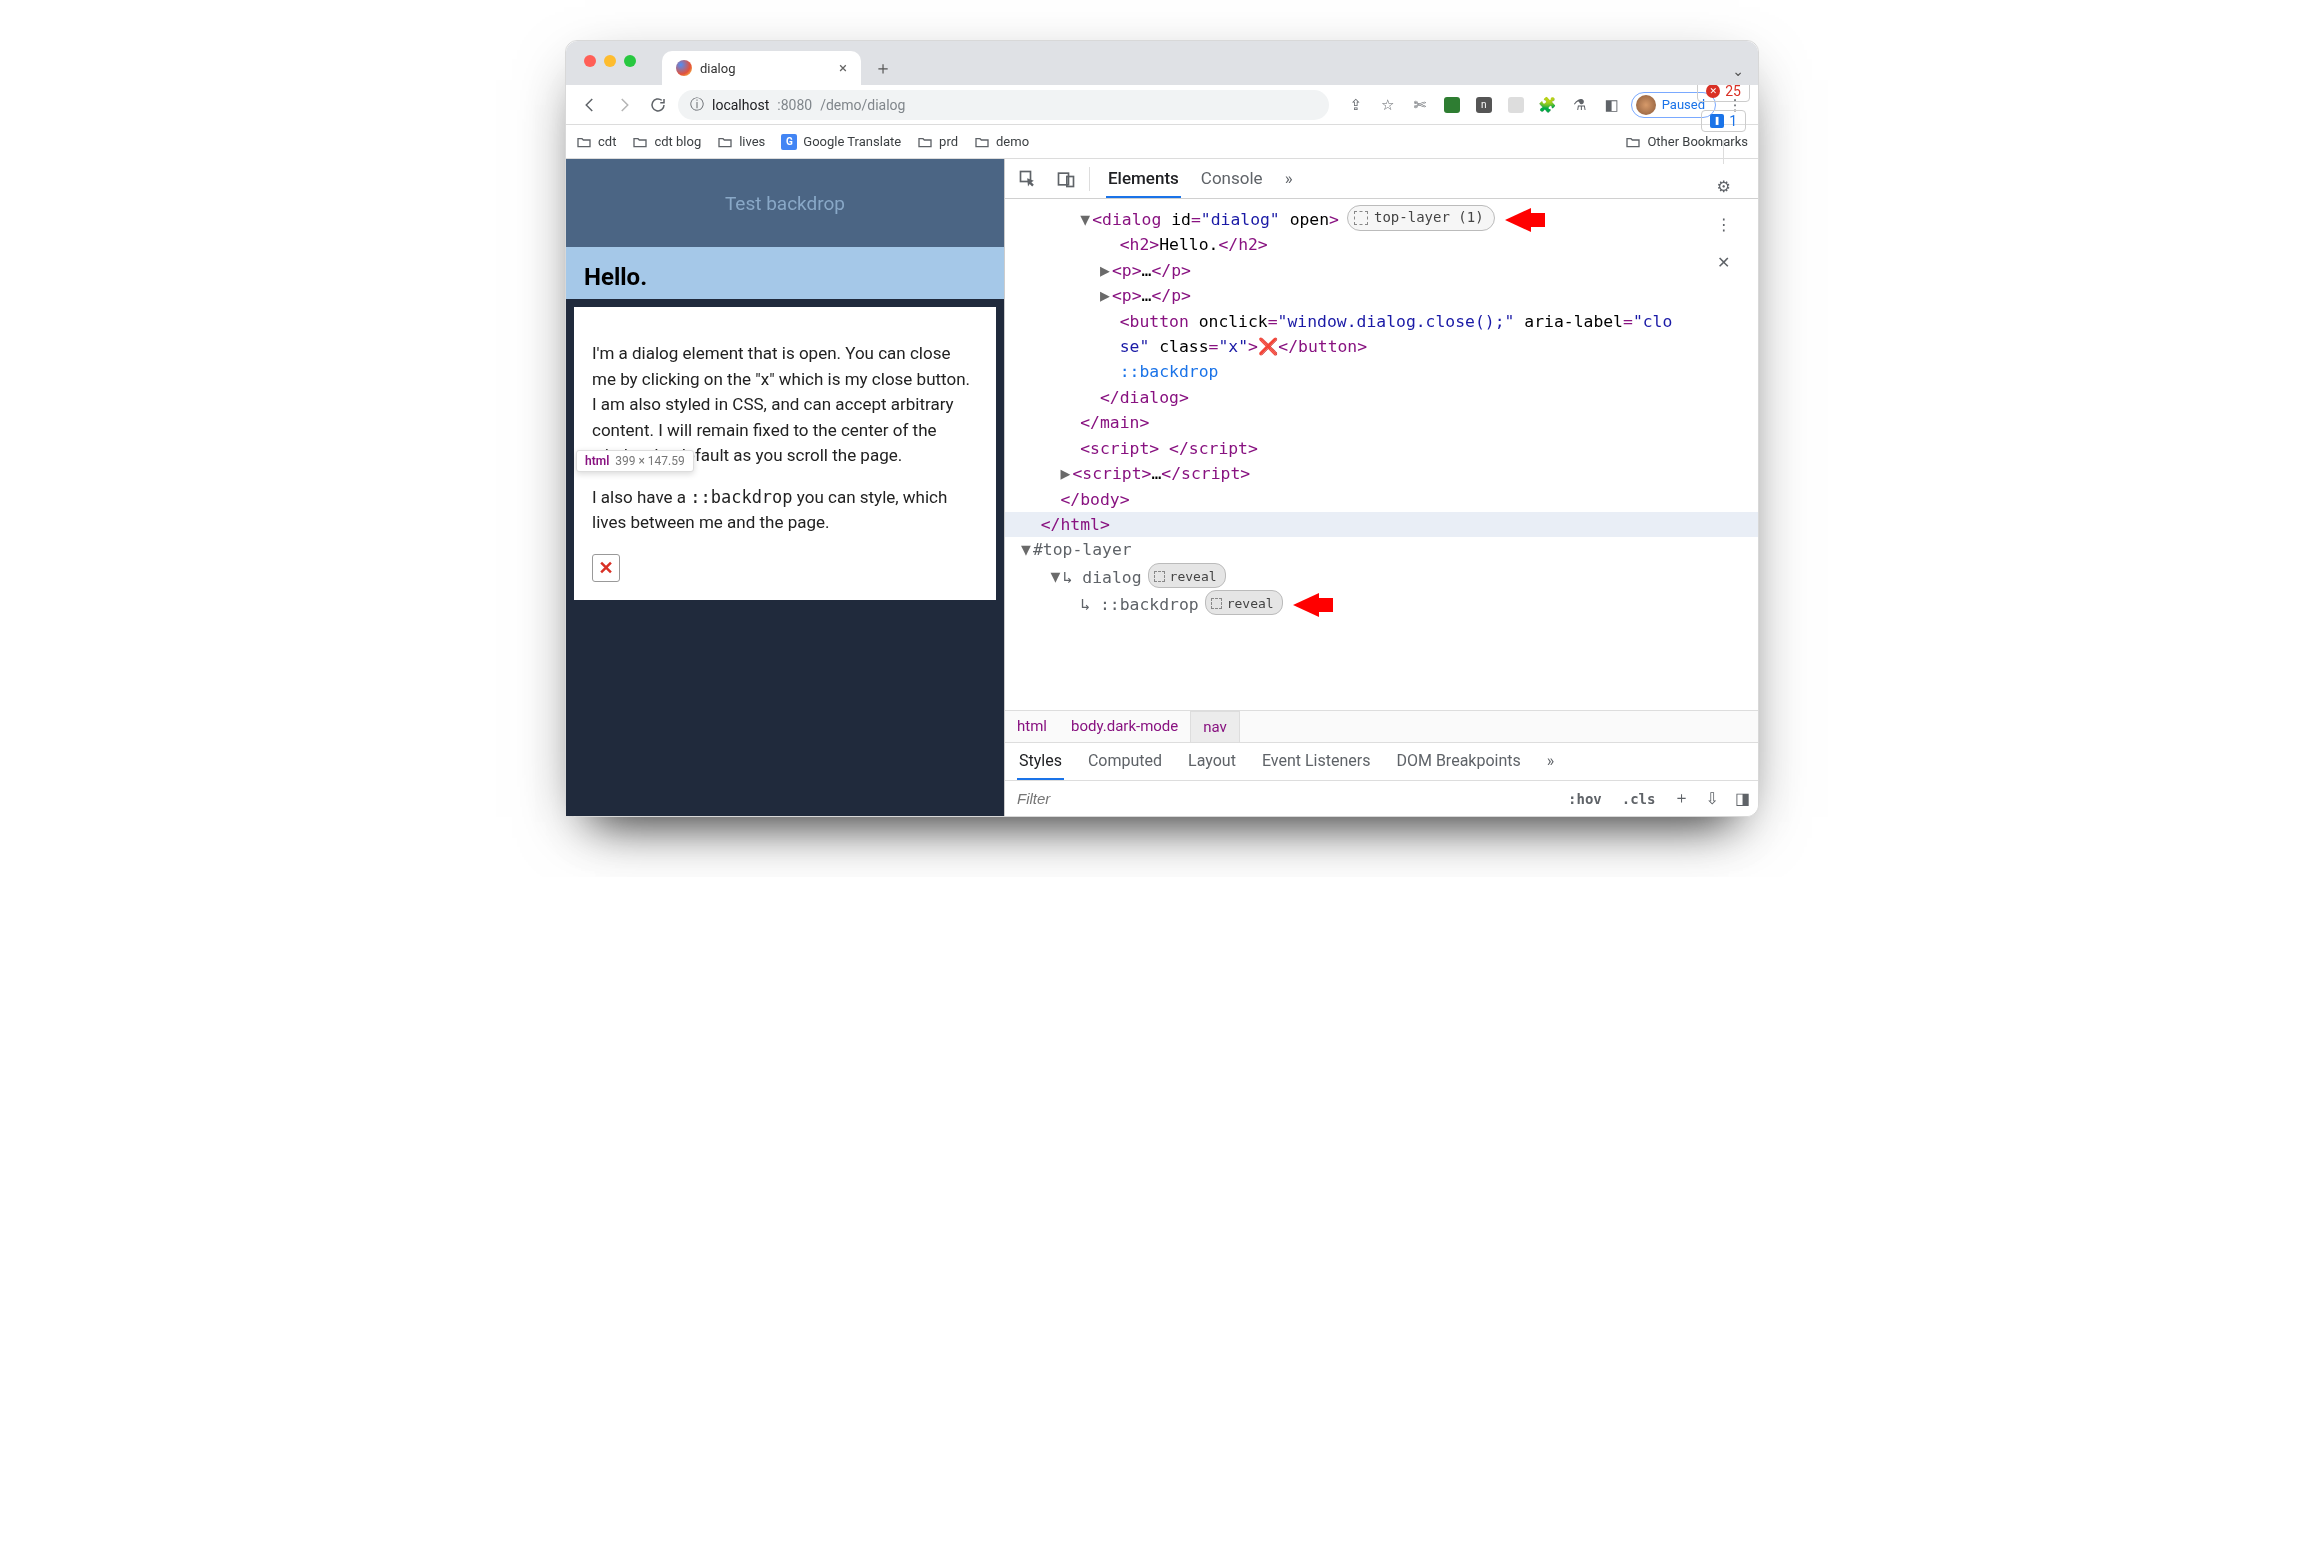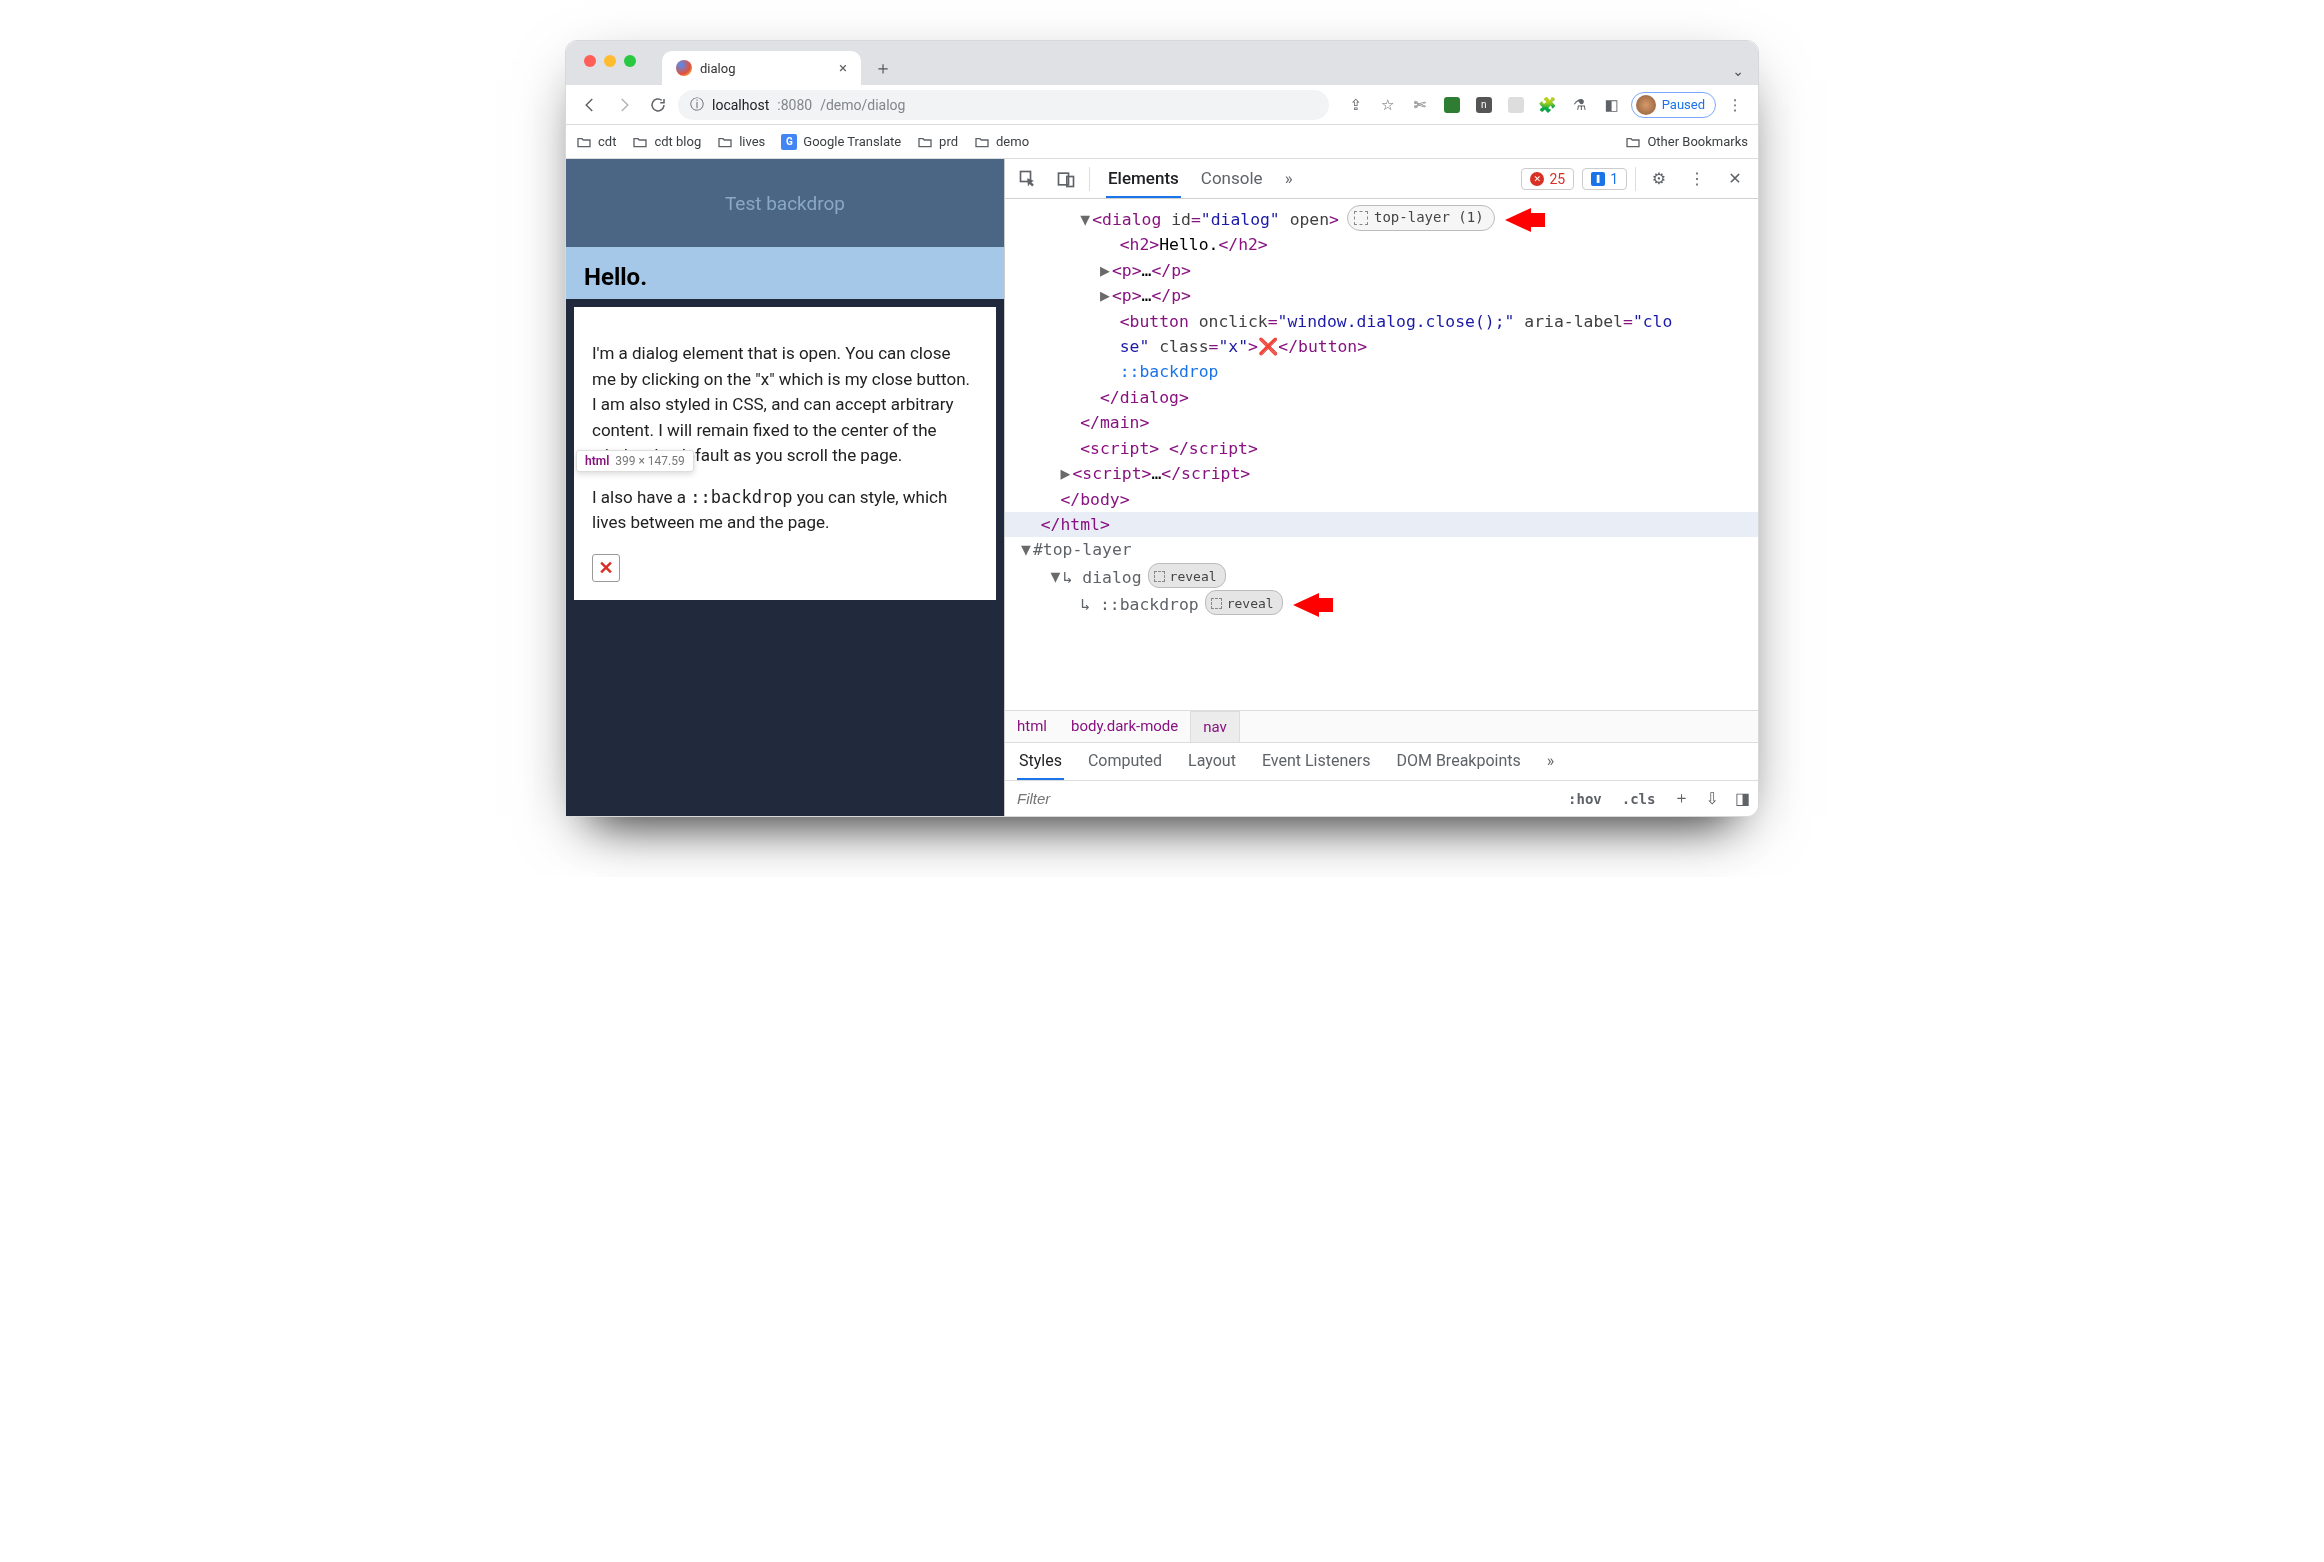--- a/index.html
+++ b/index.html
@@ -168,42 +168,42 @@
     height:40px;
     border-bottom:1px solid #d0d0d0;
     display:flex; align-items:center;
     padding:0 8px;
     gap:8px;
   }
   .dt-hdr .sq { width:30px; height:30px; display:flex; align-items:center; justify-content:center; color:#5f6368; cursor:pointer; }
   .dt-tabs { display:flex; gap:18px; margin-left:8px; font-size:17px; color:#5f6368; }
   .dt-tab { padding:8px 2px; cursor:pointer; }
   .dt-tab.active { color:#202124; border-bottom:2px solid #1a73e8; font-weight:500; }
-  .dt-right { margin-left:auto; display:flex; align-items:center; gap:8px; }
+  .dt-right { margin-left:auto; display:flex; align-items:center; gap:8px;flex-direction:column; }
   .pill { display:flex; align-items:center; gap:5px; border:1px solid #ccc; border-radius:4px; padding:2px 8px; font-size:14px; cursor:pointer; }
   .pill.err { color:#d93025; }
   .pill.err .dot { width:14px; height:14px; border-radius:50%; background:#d93025; display:flex; align-items:center; justify-content:center; }
   .pill.err .dot::after { content:"✕"; color:#fff; font-size:9px; }
   .pill.info { color:#1a73e8; }
   .pill.info .dot { width:14px; height:14px; border-radius:2px; background:#1a73e8; display:flex; align-items:center; justify-content:center; }
   .pill.info .dot::after { content:"❚"; color:#fff; font-size:8px; }
 
   
   .domtree {
     flex:1;
     overflow:auto;
     font-family: ui-monospace, Menlo, monospace;
     font-size:16.4px;
     line-height:1.55;
     padding:6px 0 2px 0;
   }
   .ln { white-space:pre; padding-left:16px; }
   .ln.sel { background:#e9eef6; }
   .tagc { color:#881280; }
-  .attrn { color:#404040;margin-top:12px; }
+  .attrn { color:#000000;margin-top:12px; }
   .attrv { color:#1a1aa6; }
   .txtc { color:#000; }
   .pseudo { color:#1a73e8; }
   .tri { display:inline-block; width:12px; color:#6a6a6a; cursor:pointer; }
   .badge {
     display:inline-flex; align-items:center; gap:6px;
     border:1px solid #bbb; border-radius:13px;
     padding:1px 10px 1px 6px;
     margin-left:8px;
     background:#f6f6f6;

